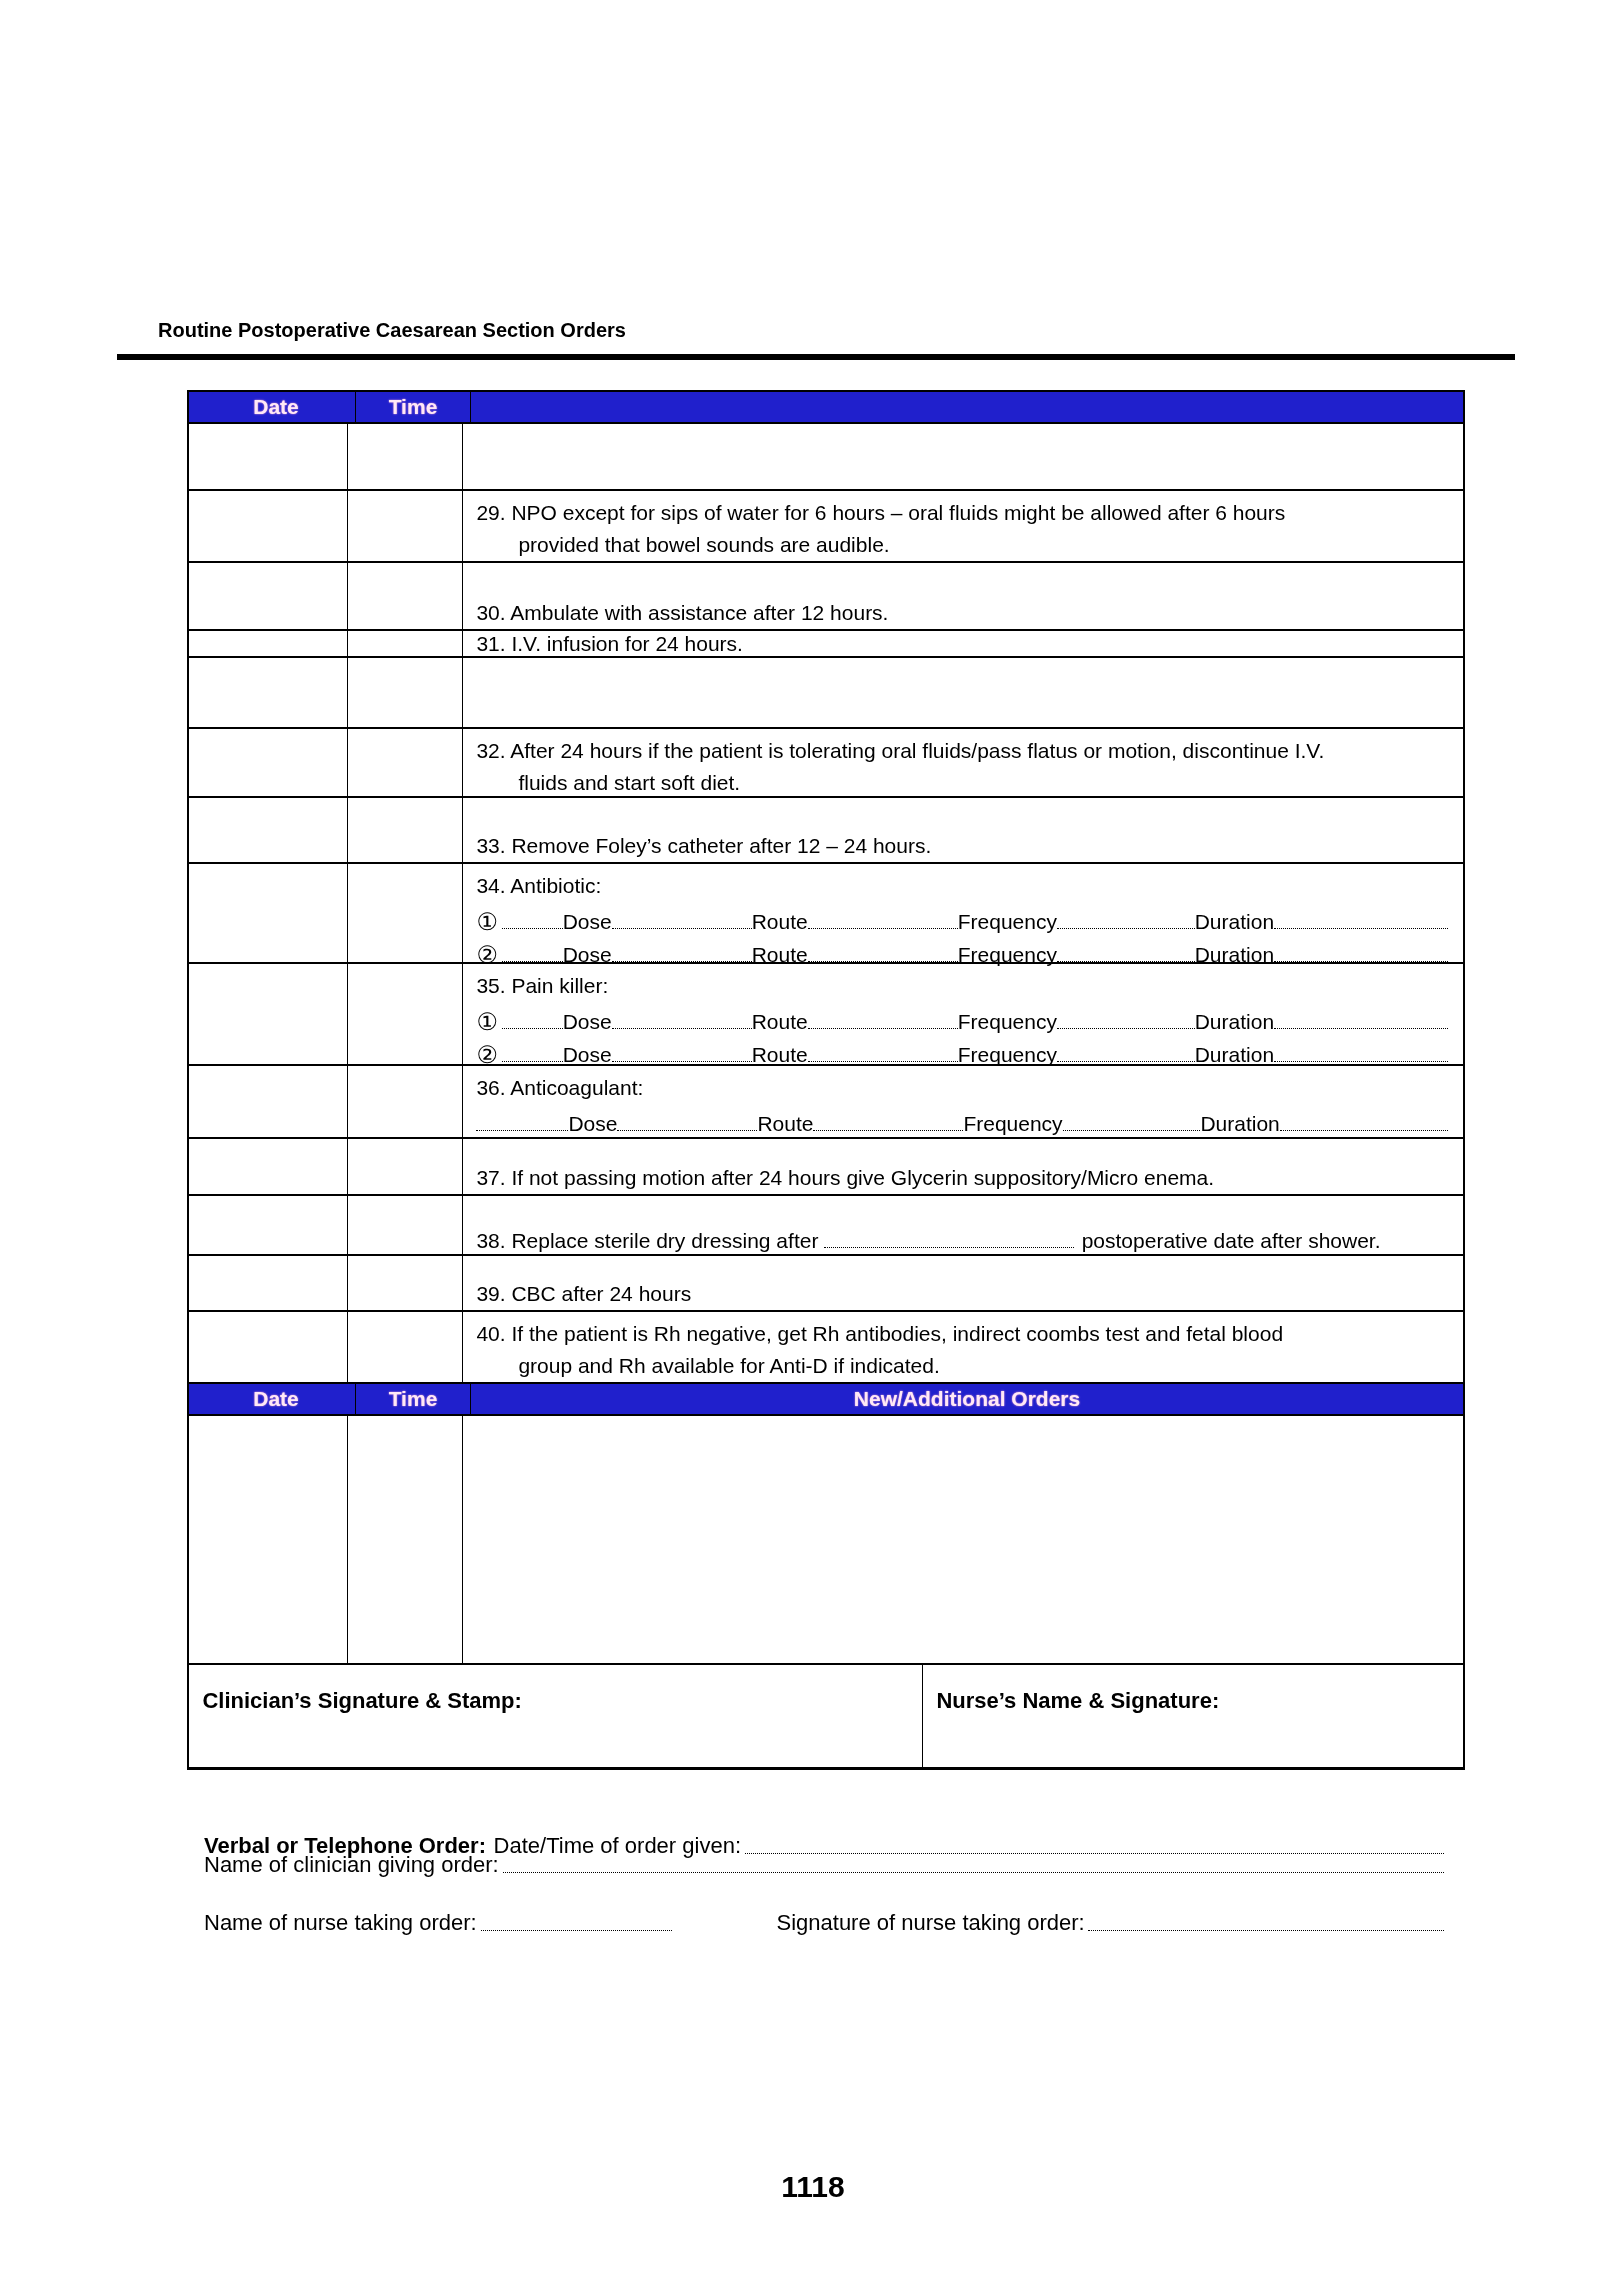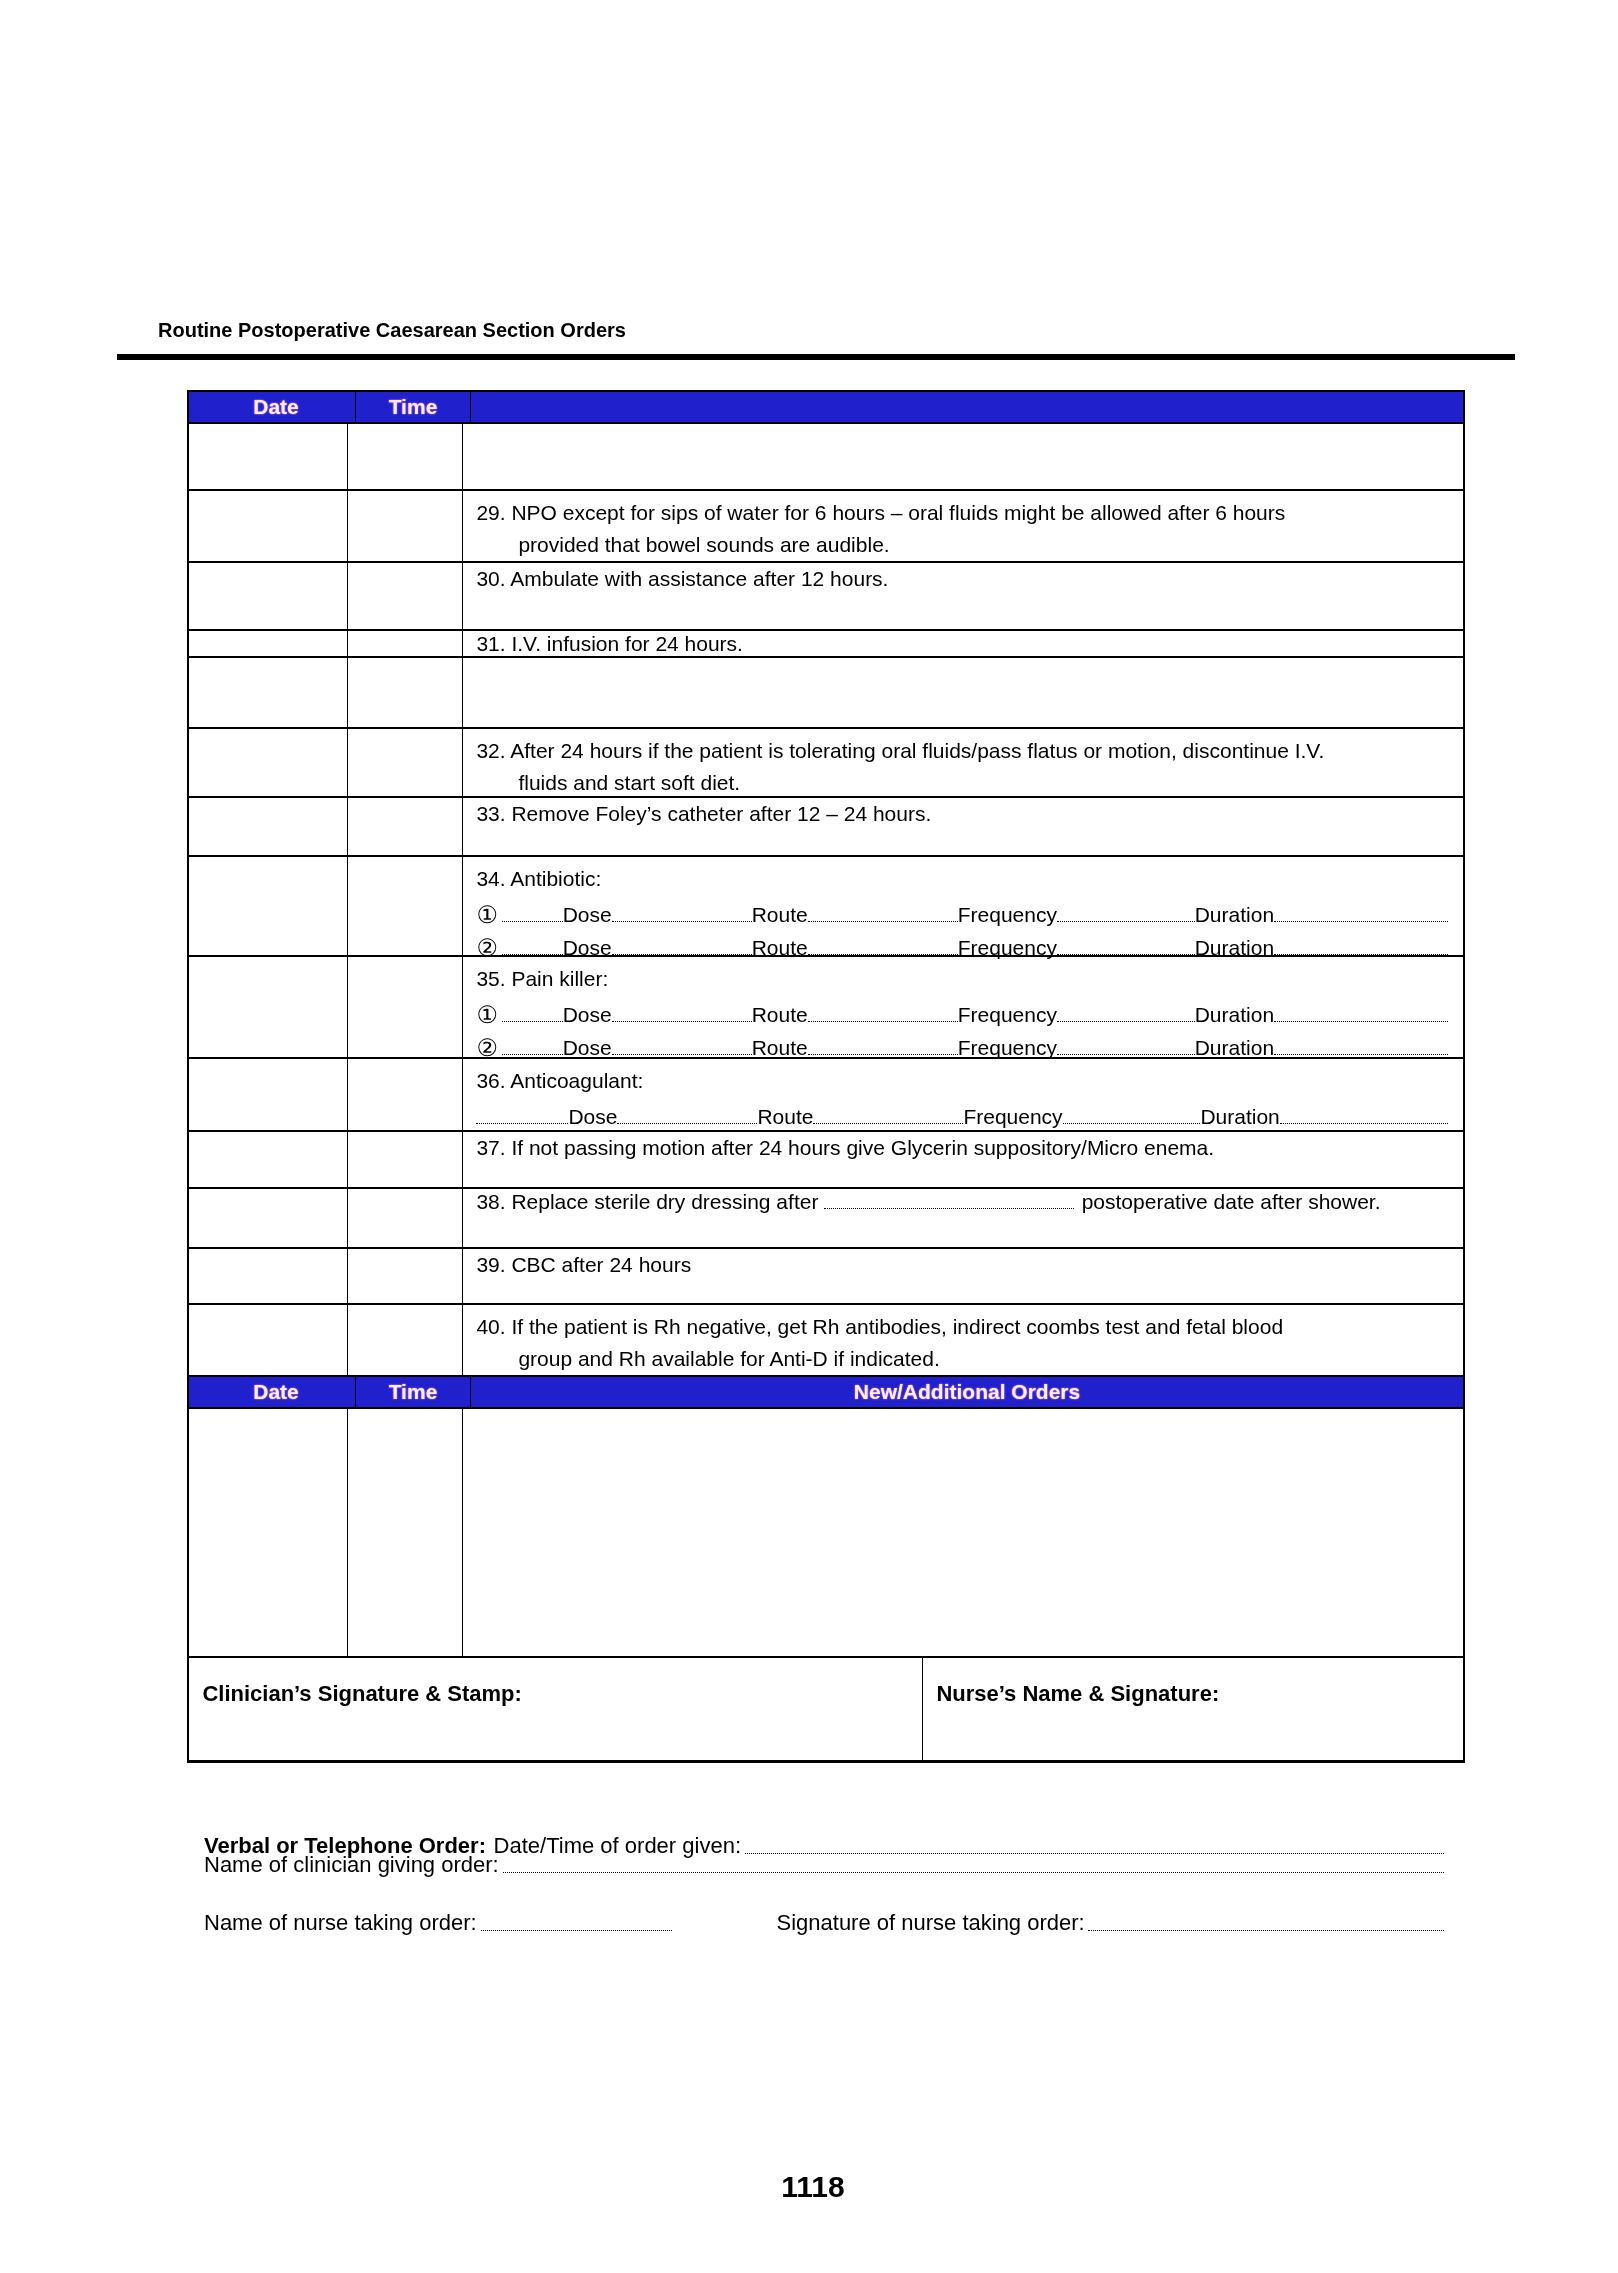--- a/index.html
+++ b/index.html
@@ -17,23 +17,23 @@
   .dcol{width:159px;border-right:1.9px solid #000;box-sizing:border-box;margin-left:8px;}
   .tcol{width:115px;border-right:1.9px solid #000;box-sizing:border-box;}
   .ocol{flex:1;box-sizing:border-box;}
 
   .trow{display:flex;border-bottom:2.9px solid #000;box-sizing:border-box;}
   .dcell{width:159px;border-right:1.9px solid #000;box-sizing:border-box;}
   .tcell{width:115px;border-right:1.9px solid #000;box-sizing:border-box;}
   .ocell{flex:1;box-sizing:border-box;padding:5.7px 15.3px 0 13.4px;line-height:32px;}
 
   .r0{height:67px}.r1{height:72px}.r2{height:68px}.r3{height:27px}.r4{height:71px}
-  .r5{height:69px}.r6{height:59px}.r7{height:100px}.r8{height:102px}.r9{height:73px}
+  .r5{height:69px}.r6{height:66px}.r7{height:100px}.r8{height:102px}.r9{height:73px}
   .r10{height:57px}.r11{height:60px}.r12{height:56px}.r13{height:72px}
-  .r2 .ocell,.r6 .ocell,.r10 .ocell,.r11 .ocell,.r12 .ocell{display:flex;align-items:flex-start;padding-top:0;}
+  .r2 .ocell,.r6 .ocell,.r10 .ocell,.r11 .ocell,.r12 .ocell{display:flex;align-items:flex-end;padding-top:0;}
   .r3 .ocell{padding-top:0;line-height:26px;}
 
   .otext{padding-left:42px;text-indent:-42px;white-space:pre-line;width:100%;}
   .otext.indent{padding-left:38px;text-indent:0;}
 
   
   .medline{display:flex;align-items:flex-end;height:33px;width:100%;}
   .mnum{font-size:24px;line-height:26px;flex:0 0 auto;margin-right:3.8px;}
   .dots{border-bottom:1.9px dotted #000;margin-bottom:5.7px;flex:0 0 auto;}
   .lead-dots{width:61px;}

